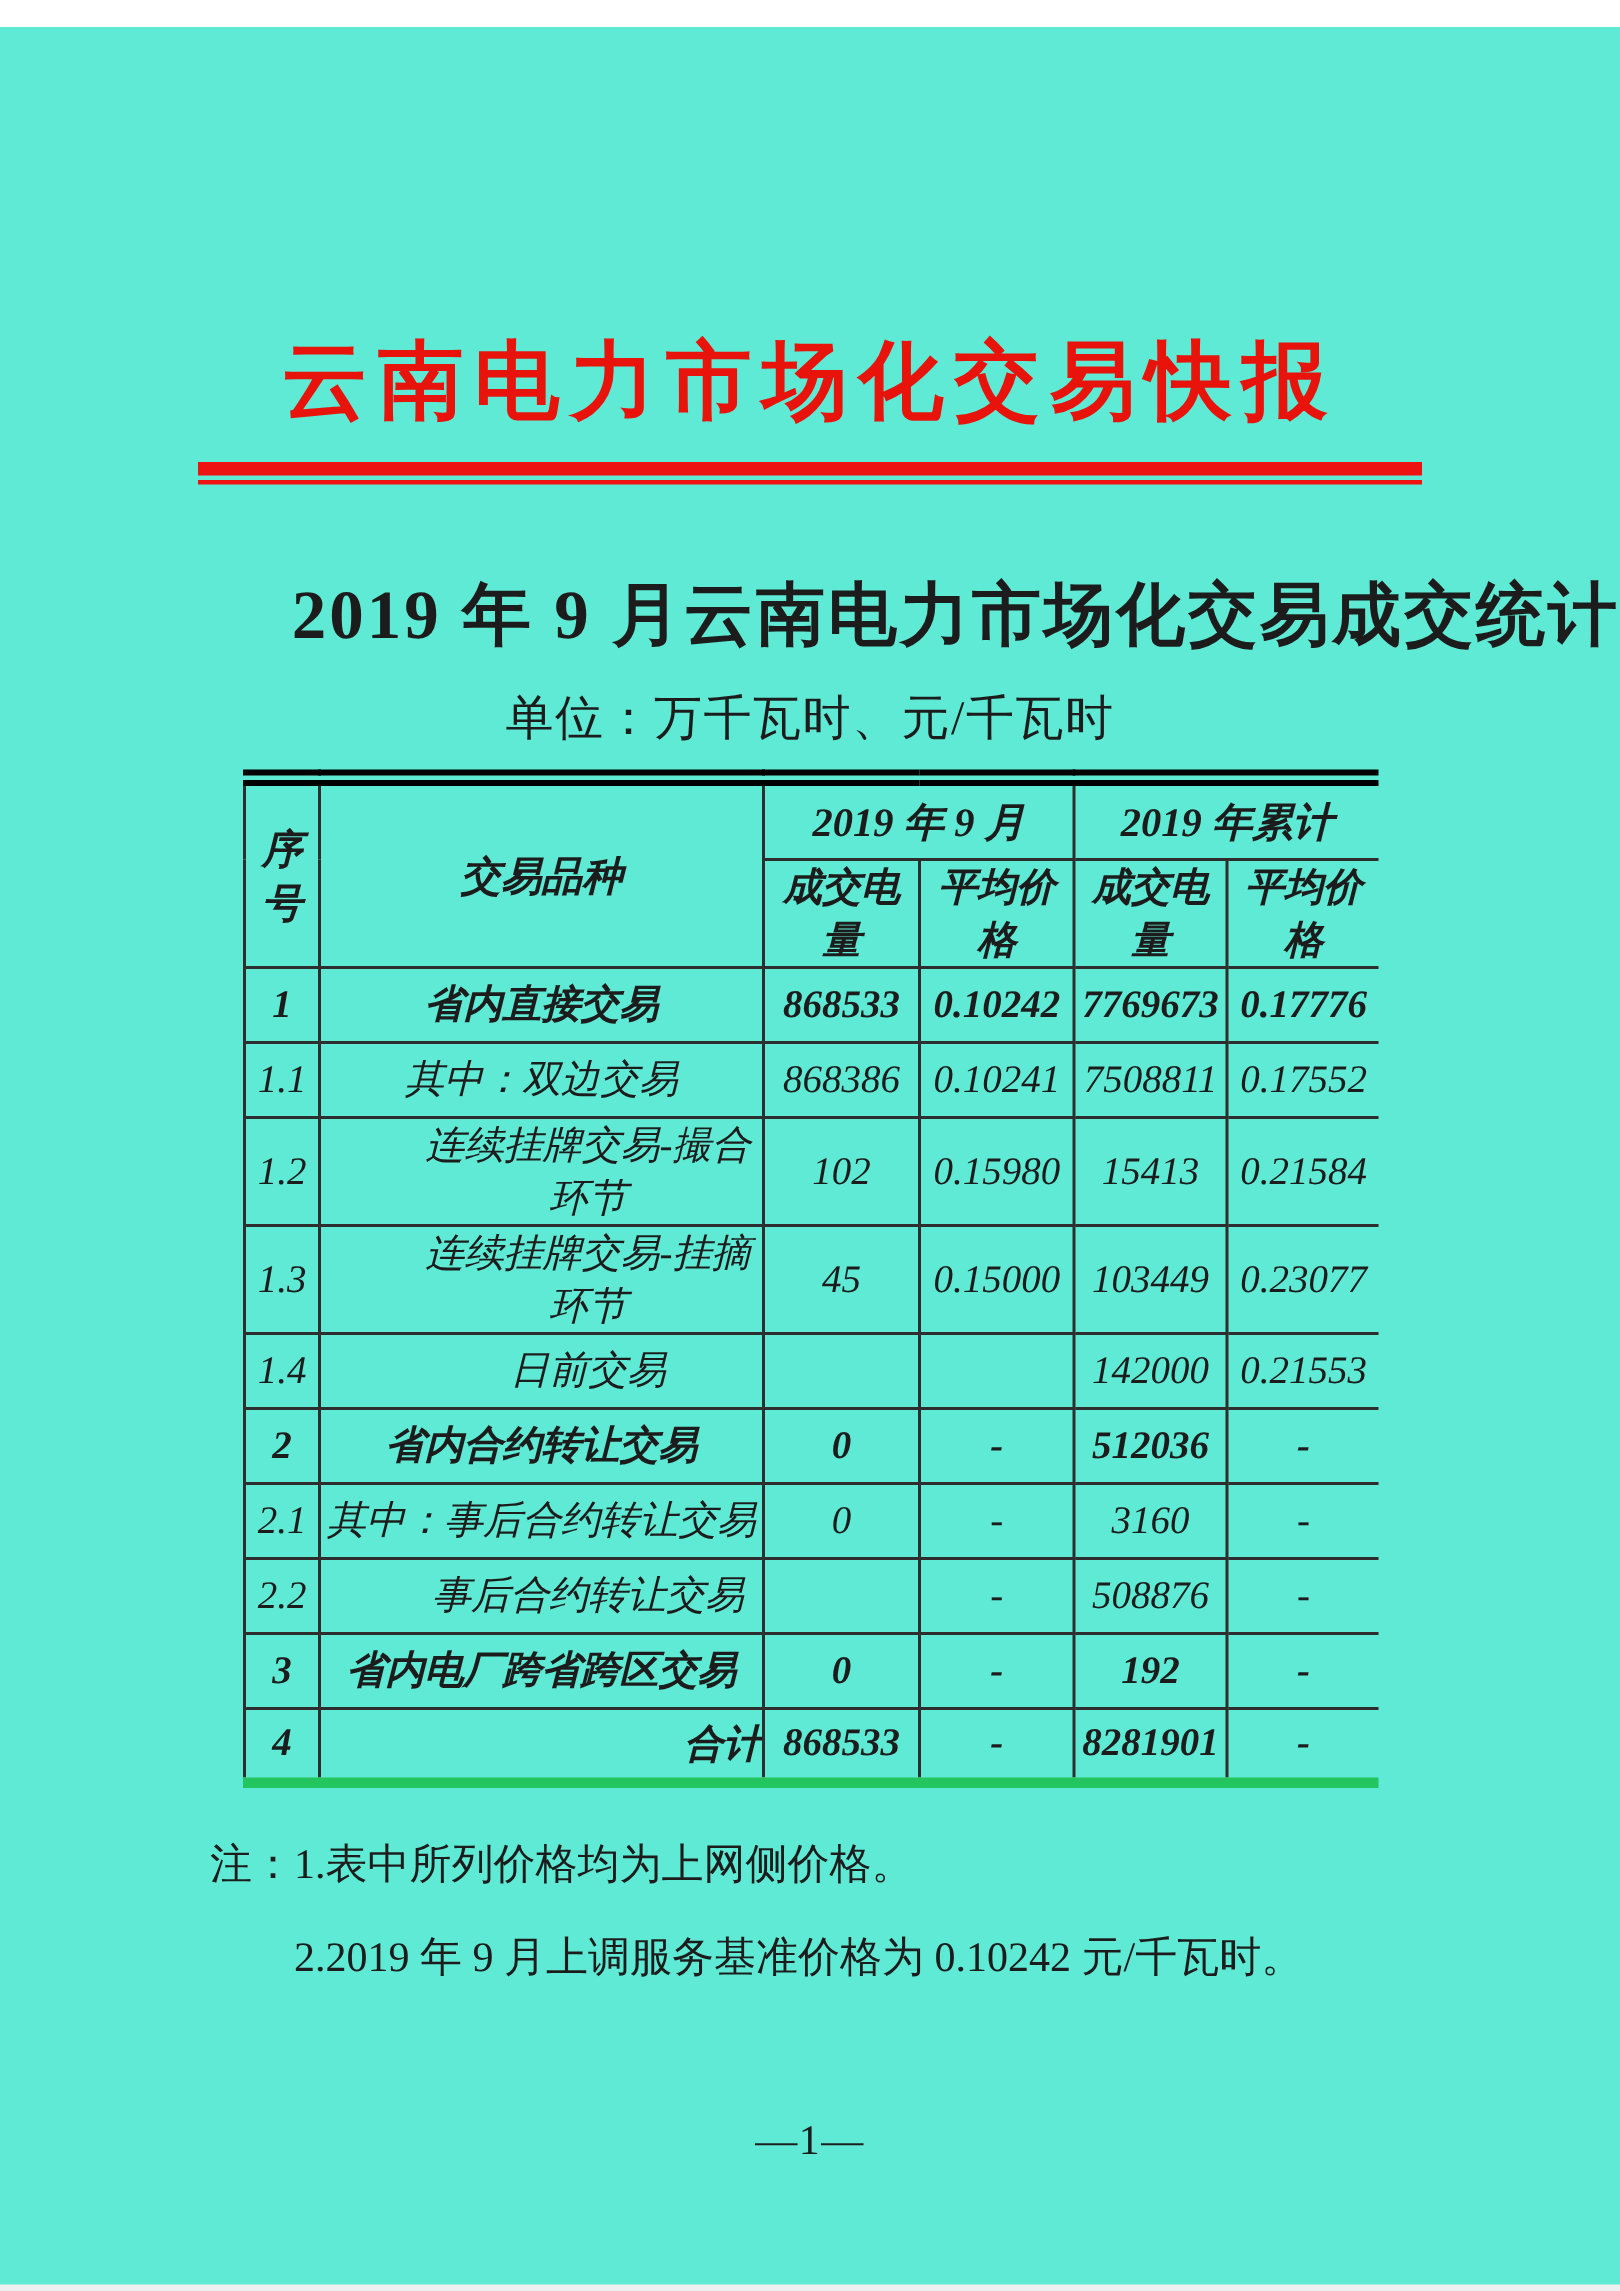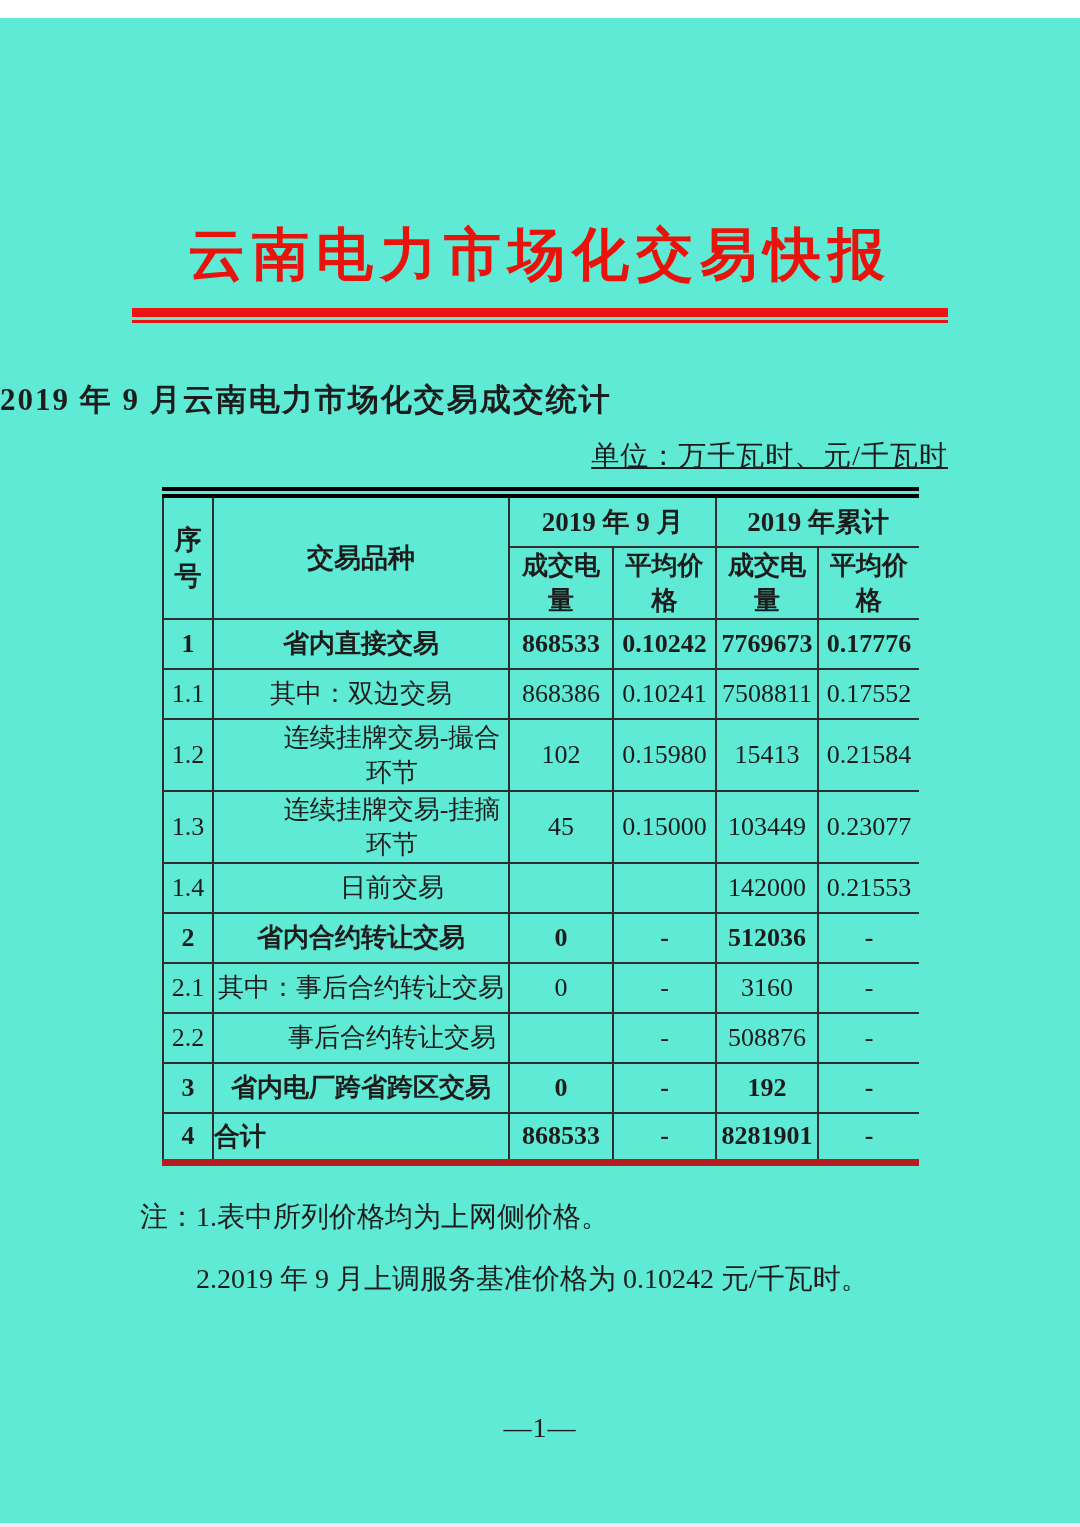--- a/index.html
+++ b/index.html
@@ -30,57 +30,57 @@
     align-items:baseline;
     font-size:29px;
   }
   .company { letter-spacing:1px; }
   .issue-date { letter-spacing:1px; }
   .red-rule { margin:16px 0 0 132px; width:816px; }
   .red-rule .thick { height:9px; background:#ed1310; }
   .red-rule .thin  { height:3px; background:#ed1310; margin-top:3px; }
   .table-title {
     margin-top:56px;
-    text-align:left;
-    font-size:31px;
+    text-align:right;
+    font-size:46px;
     font-weight:bold;
     letter-spacing:2px;
   }
   .unit-line {
     margin:16px 0 0 132px;
     width:816px;
-    text-align:right;
-    font-size:28px;
+    text-align:center;
+    font-size:32px;
     letter-spacing:1px;
-    text-decoration:underline;
   }
   table.stats {
     margin:12px 0 0 162px;
     width:756px;
     border-collapse:collapse;
     table-layout:fixed;
     border-top:11px double #000;
-    border-bottom:7px solid #b91c1c;
+    border-bottom:7px solid #22c55e;
     border-left:2px solid #2e2e2e;
+    font-style:italic;
   }
   table.stats th, table.stats td {
     border:2px solid #2e2e2e;
     text-align:center;
     vertical-align:middle;
     padding:0;
     overflow:hidden;
   }
   table.stats th:last-child, table.stats td:last-child { border-right:0; }
   tr.h1 th { height:54px; font-size:27px; font-weight:bold; }
   tr.h2 th { height:56px; font-size:26px; font-weight:bold;border-radius:24px; }
   th.h-plain { font-weight:normal; font-size:26px; }
   table.stats td { height:50px; font-size:26px; }
   td.cat { text-align:left; font-size:25px; padding-left:8px; }
   td.cat.sub { padding-left:62px; }
-  td.cat.center { text-align:left; padding-left:0; }
+  td.cat.center { text-align:right; padding-left:0; }
   tr.r-bold td { font-weight:bold; }
   tr.r-total td { font-weight:bold; }
   .notes { margin:32px 0 0 140px; font-size:28px; }
   .note-line2 { margin-top:24px; padding-left:56px; }
   .page-num {
     position:absolute; top:1394px; left:0;
     width:100%; text-align:center;
     font-size:28px; letter-spacing:1px;
   }
   .bottom-band {

